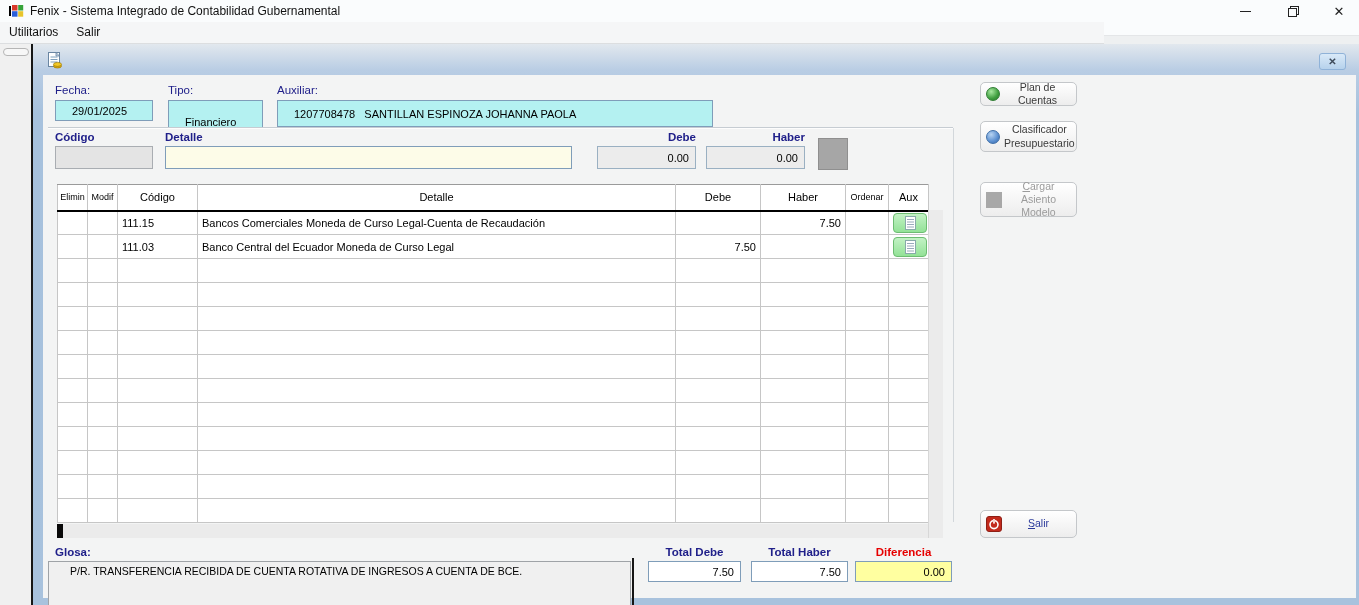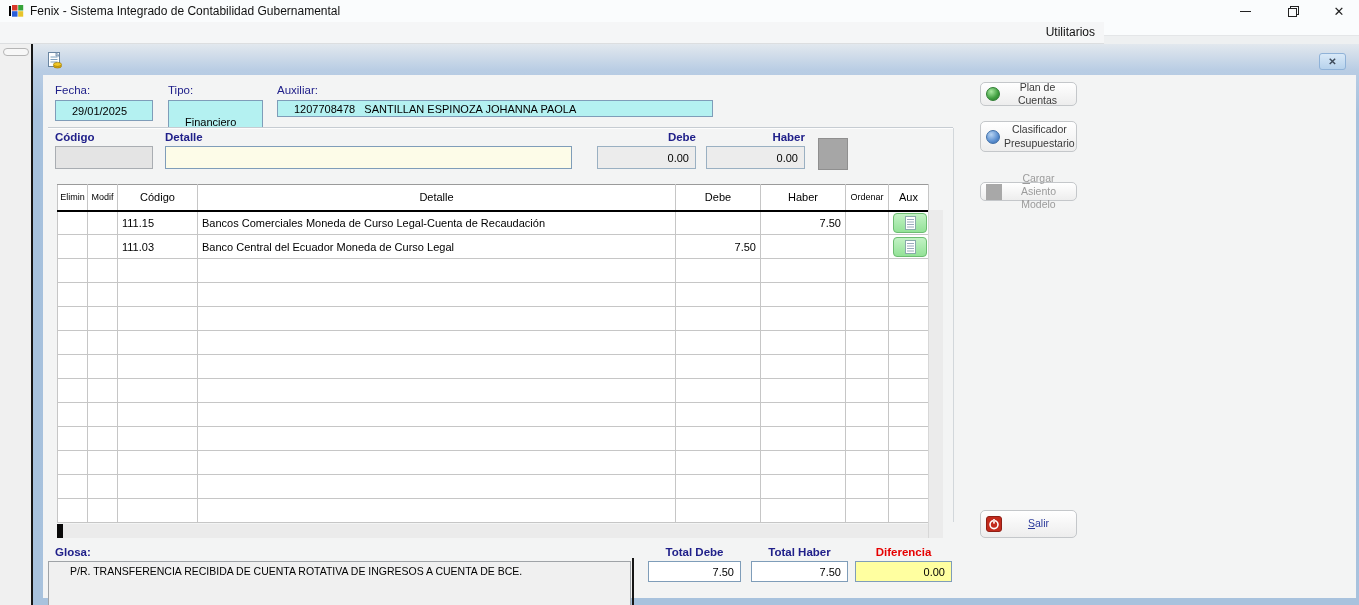--- a/index.html
+++ b/index.html
@@ -14,21 +14,21 @@
   .wc { top:0; width:34px; height:22px; display:flex; align-items:center; justify-content:center; cursor:default; }
   .wc-min { left:1228px; }
   .wc-restore { left:1276px; }
   .wc-close { left:1322px; }
   .glyph-min { width:11px; height:0; border-top:1px solid #222; }
   .glyph-restore { position:relative; width:11px; height:11px; }
   .glyph-restore .r1 { position:absolute; left:0; bottom:0; width:9px; height:9px; border:1px solid #222; background:#fafcfd; }
   .glyph-restore .r2 { position:absolute; right:0; top:0; width:9px; height:9px; border:1px solid #222; }
   .glyph-close { font-size:13px; color:#222; line-height:1; }
 
-  .menubar { left:0; top:22px; width:1104px; height:22px; background:#f5f6f7; border-bottom:1px solid #dcdee0; display:flex; align-items:flex-end;flex-direction:column; }
+  .menubar { left:0; top:22px; width:1104px; height:22px; background:#f5f6f7; border-bottom:1px solid #dcdee0; display:flex; align-items:flex-start; }
   .menu-item { padding:3px 9px; font-size:12px; color:#111; cursor:default; }
 
   
   .client { left:0; top:44px; width:1359px; height:561px; background:#eef0f1; }
   .left-strip { left:0; top:44px; width:31px; height:561px; background:#f0f0f0; }
   .grip { left:3px; top:48px; width:26px; height:8px; border:1px solid #b5b5b5; border-radius:4px; background:#f7f7f7; }
   .vline-black { left:31px; top:44px; width:2px; height:561px; background:#161616; }
   .mdi { left:33px; top:44px; width:1326px; height:561px; background:linear-gradient(180deg,#e2e8ee 0px,#b9cde4 26px,#a6c1dd 70px,#a8c2dd 100%); }
   .content-panel { left:43px; top:75px; width:1313px; height:523px; background:#f3f4f4; }
 
@@ -42,21 +42,21 @@
   .lbl.bold { font-weight:bold; }
   .field { border:1px solid #7f9db9; font-size:11px; display:flex; align-items:center; padding:0 16px; white-space:pre; overflow:hidden; }
   .cyan { background:#b4f1f1; }
   .gray-dis { background:#e4e4e4; border-color:#a9adb2; }
   .pale-yellow { background:#fdfce8; }
   .num { justify-content:flex-end; padding-right:6px; }
   .lt-gray { background:#ececec; border-color:#9ab0c2; }
 
   .lbl-fecha { left:55px; top:84px; }   .f-fecha { left:55px; top:100px; width:98px; height:21px; }
   .lbl-tipo { left:168px; top:84px; }   .f-tipo { left:168px; top:100px; width:95px; height:29px;align-items:flex-end; }
-  .lbl-aux { left:277px; top:84px; }    .f-aux { left:277px; top:100px; width:436px; height:17px; }
+  .lbl-aux { left:277px; top:84px; }    .f-aux { left:277px; top:100px; width:436px; height:27px; }
 
   .sep-h { left:48px; top:127px; width:905px; height:2px; border-top:1px solid #c6ccd2; border-bottom:1px solid #fdfdfd; }
   .sep-v { left:953px; top:128px; width:1px; height:394px; background:#d2d7db; }
 
   .lbl-codigo { left:55px; top:131px; }  .f-codigo { left:55px; top:146px; width:98px; height:23px; }
   .lbl-detalle { left:165px; top:131px; } .f-detalle { left:165px; top:146px; width:407px; height:23px; }
   .lbl-debe { left:597px; top:131px; width:99px; text-align:right; }
   .f-debe { left:597px; top:146px; width:99px; height:23px; }
   .lbl-haber { left:706px; top:131px; width:99px; text-align:right; }
   .f-haber { left:706px; top:146px; width:99px; height:23px; }
@@ -91,21 +91,21 @@
   .f-thaber { left:751px; top:561px; width:97px; height:21px; background:#fff; }
   .lbl-dif { left:855px; top:546px; width:97px; text-align:center; font-weight:bold; color:#e60000; }
   .f-dif { left:855px; top:561px; width:97px; height:21px; background:#ffffa0; }
 
   
   .side-btn { width:97px; border:1px solid #c4c7ca; border-radius:5px; background:linear-gradient(180deg,#ffffff,#ededed);
               display:flex; align-items:center; padding:2px 5px; gap:4px; cursor:default; }
   .side-btn .cap { flex:1; text-align:center; font-size:10.5px; color:#3a3a3a; line-height:1.25; }
   .btn-plan { left:980px; top:82px; height:24px; }
   .btn-clasif { left:980px; top:121px; height:31px; }
-  .btn-cargar { left:980px; top:182px; height:19px; }
+  .btn-cargar { left:980px; top:182px; height:35px; }
   .btn-cargar .cap { color:#9b9b9b; }
   .btn-cargar .cap::first-letter { text-decoration:underline; }
   .btn-salir { left:980px; top:510px; height:28px; }
   .btn-salir .cap { color:#2b3a9b; }
   .btn-salir .cap::first-letter { text-decoration:underline; }
   .sphere { width:14px; height:14px; border-radius:50%; flex:none; }
   .sphere.green { background:radial-gradient(circle at 35% 30%, #a8e8a0, #3f9e3f 60%, #2c7a2c); border:1px solid #2e7d32; }
   .sphere.blue { background:radial-gradient(circle at 35% 30%, #b8d4f2, #5b8fd0 60%, #3a6aa8); border:1px solid #3f6fa8; }
   .gray-sq16 { width:16px; height:16px; background:#a8a8a8; flex:none; }
   .power-ic { width:16px; height:16px; flex:none; }

